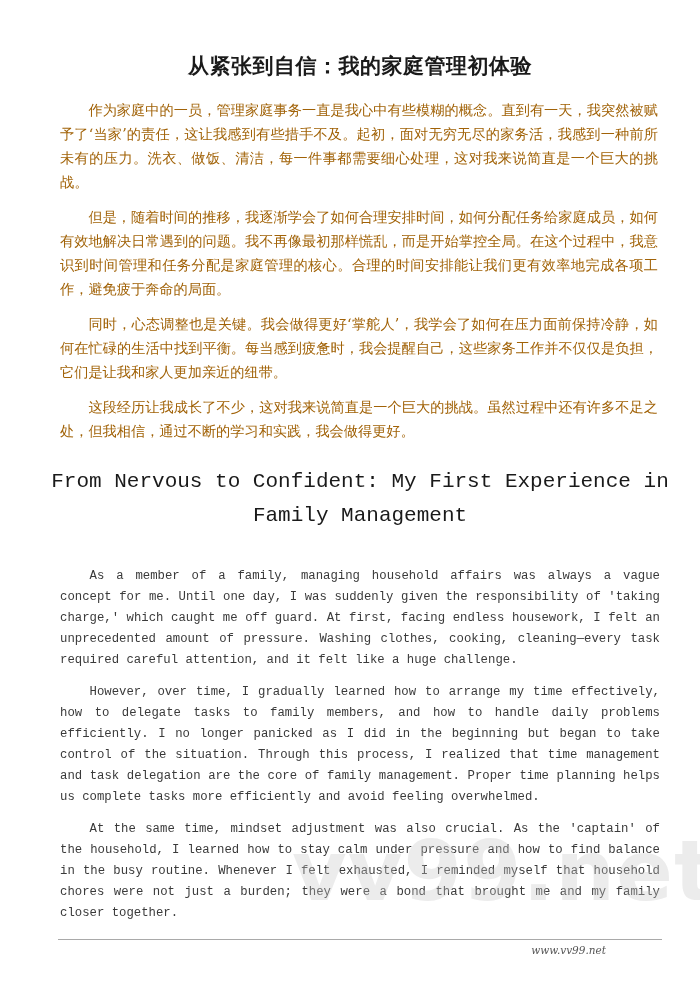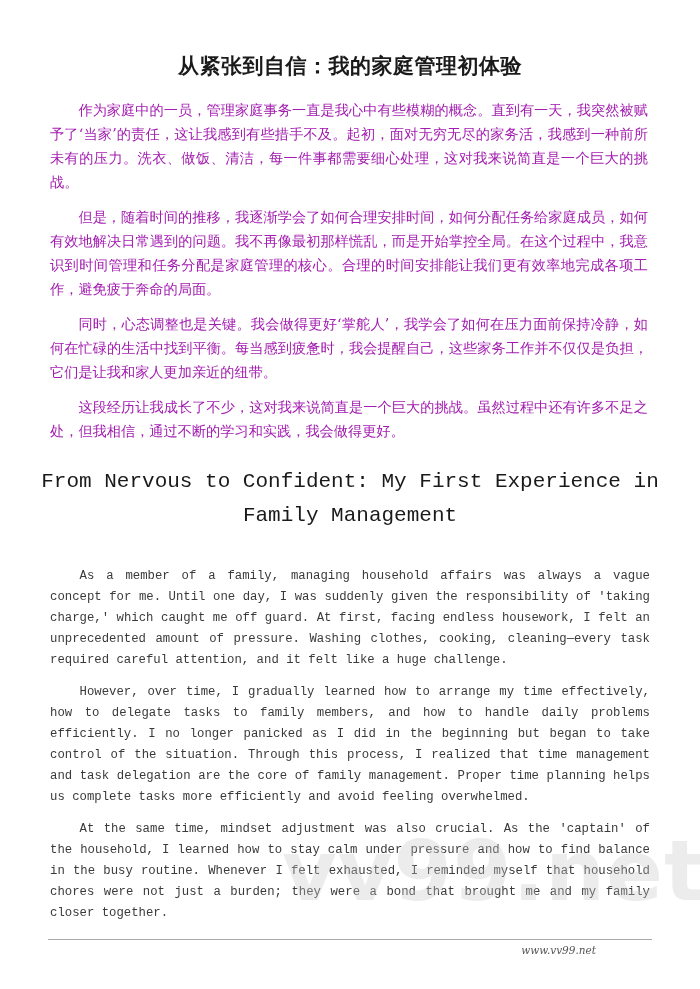--- a/index.html
+++ b/index.html
@@ -9,21 +9,21 @@
   }
   body {
     width: 700px;
     height: 989px;
     position: relative;
     overflow: hidden;
     color: #2a2a2a;
   }
   .page {
     position: absolute;
-    left: 0; top: 0;
+    left: 10px; top: 0;
     width: 648px;
     height: 989px;
   }
   .zh-title {
     position: absolute;
     left: 0; top: 52px;
     width: 700px;
     text-align: center;
     font-family: "DejaVu Sans", sans-serif;
     font-size: 21px;
@@ -31,21 +31,21 @@
     color: #1a1a1a;
     letter-spacing: 0.5px;
   }
   .zh-body {
     position: absolute;
     left: 50px;
     width: 598px;
     font-family: "DejaVu Serif", serif;
     font-size: 14.2px;
     line-height: 24px;
-    color: #a21caf;
+    color: #a16207;
     text-align: justify;
   }
   .zh-body p {
     margin: 0 0 11px 0;
     text-indent: 2em;
   }
   .zh-body { top: 98px; }
 
   .en-title {
     position: absolute;

